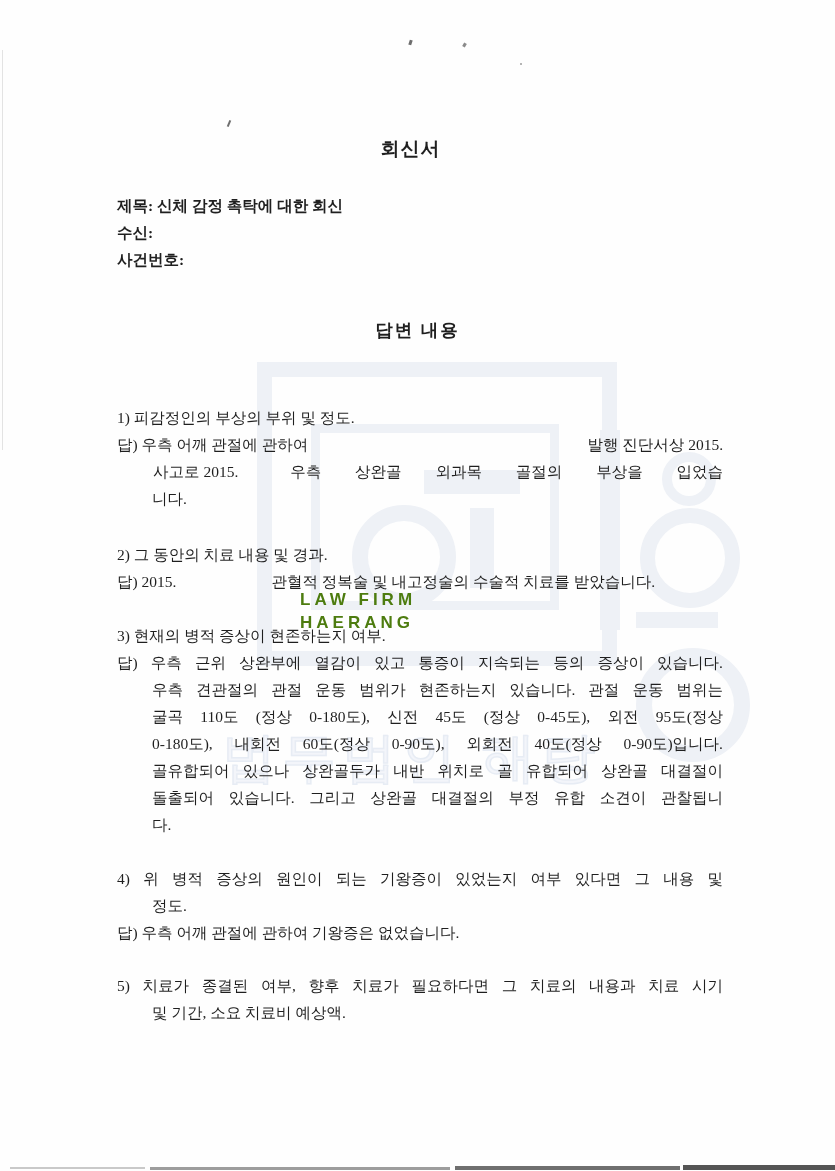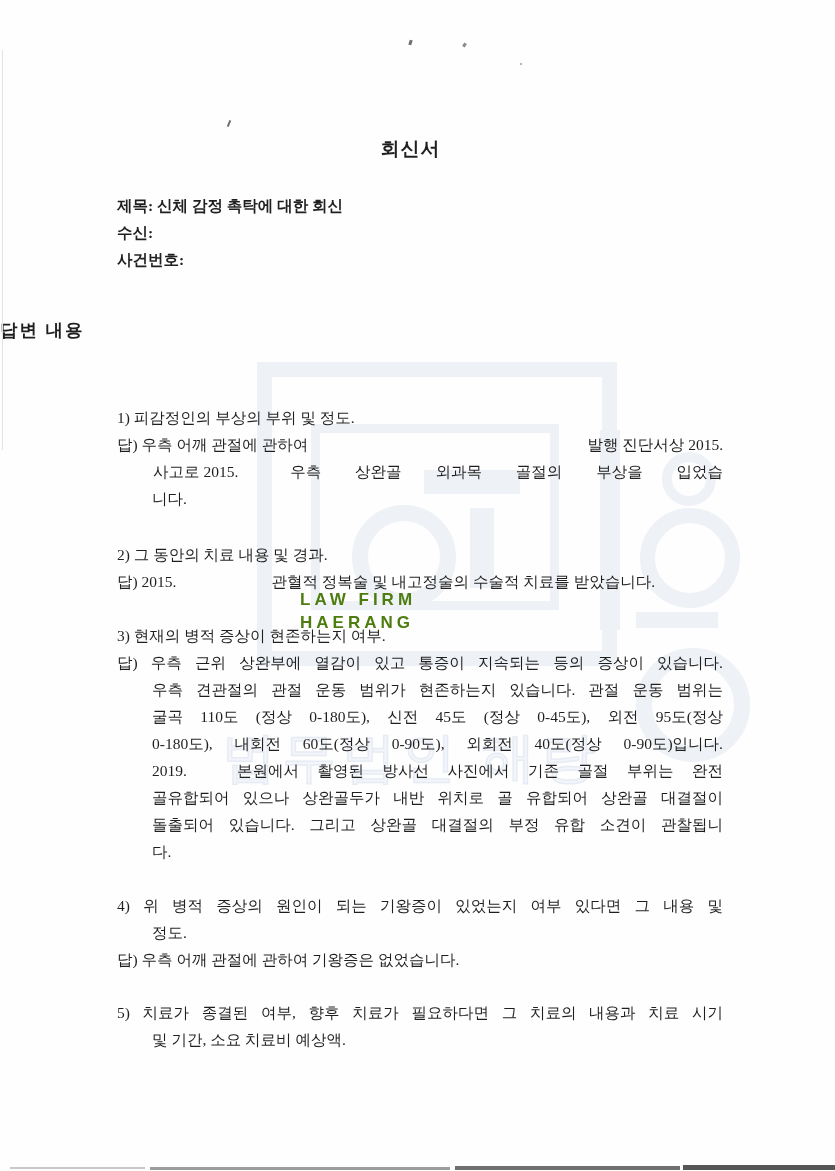--- a/index.html
+++ b/index.html
@@ -39,21 +39,21 @@
   .doc-title{
     position:absolute;left:0;top:136px;width:821px;z-index:2;
     text-align:center;font-size:19px;font-weight:bold;letter-spacing:1px;margin:0;
   }
   .meta{
     position:absolute;left:117px;top:192px;width:610px;z-index:2;
     font-size:15.5px;font-weight:600;line-height:27.5px;
   }
   .section-header{
     position:absolute;left:0;top:318px;width:835px;z-index:2;
-    font-size:17.5px;font-weight:bold;letter-spacing:2px;margin:0;
+    text-align:center;font-size:17.5px;font-weight:bold;letter-spacing:2px;margin:0;
   }
   .body{
     position:absolute;left:117px;top:404px;width:606px;z-index:2;
     font-size:15.5px;line-height:27px;
   }
   .ln{height:27px;white-space:nowrap;}
   .ln-j{height:27px;text-align:justify;text-align-last:justify;white-space:normal;}
   .ind{margin-left:35px;}
   .fl-between{display:flex;height:27px;justify-content:space-between;}
   .fl-left{display:flex;height:27px;}
@@ -127,24 +127,20 @@
       <span class="seg">답) 2015.</span>
       <span class="seg pl95">관혈적 정복술 및 내고정술의 수술적 치료를 받았습니다.</span>
     </div>
     <div class="g27"></div>
 
     <div class="ln">3) 현재의 병적 증상이 현존하는지 여부.</div>
     <div class="ln-j">답) 우측 근위 상완부에 열감이 있고 통증이 지속되는 등의 증상이 있습니다.</div>
     <div class="ln-j ind">우측 견관절의 관절 운동 범위가 현존하는지 있습니다. 관절 운동 범위는</div>
     <div class="ln-j ind">굴곡 110도 (정상 0-180도), 신전 45도 (정상 0-45도), 외전 95도(정상</div>
     <div class="ln-j ind">0-180도), 내회전 60도(정상 0-90도), 외회전 40도(정상 0-90도)입니다.</div>
-    <div class="fl-left ind">
-      <span class="seg">2019.</span>
-      <span class="seg-fill pl50">본원에서 촬영된 방사선 사진에서 기존 골절 부위는 완전</span>
-    </div>
     <div class="ln-j ind">골유합되어 있으나 상완골두가 내반 위치로 골 유합되어 상완골 대결절이</div>
     <div class="ln-j ind">돌출되어 있습니다. 그리고 상완골 대결절의 부정 유합 소견이 관찰됩니</div>
     <div class="ln ind">다.</div>
     <div class="g27"></div>
 
     <div class="ln-j">4) 위 병적 증상의 원인이 되는 기왕증이 있었는지 여부 있다면 그 내용 및</div>
     <div class="ln ind">정도.</div>
     <div class="ln">답) 우측 어깨 관절에 관하여 기왕증은 없었습니다.</div>
     <div class="g26"></div>
 

